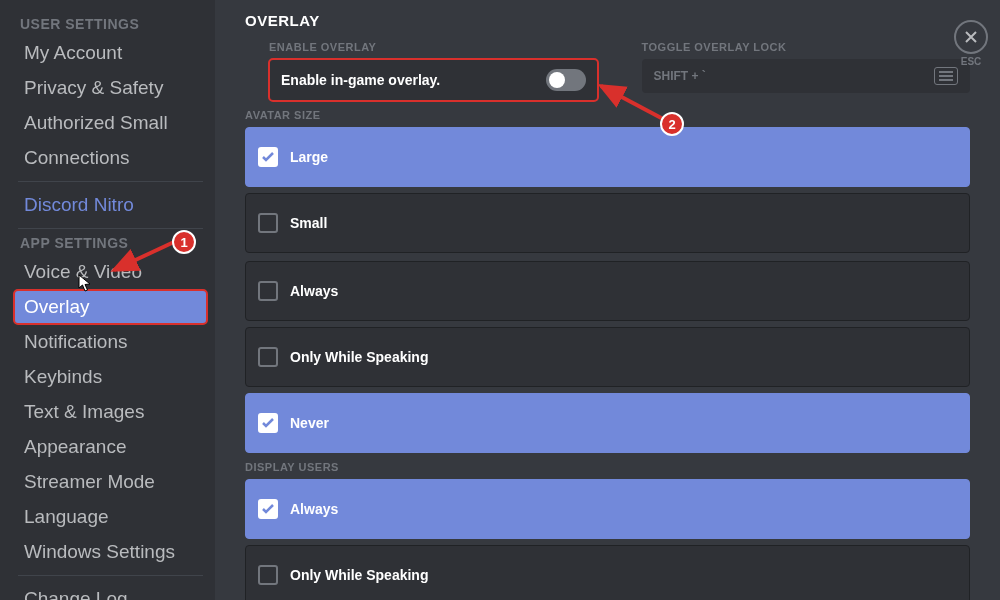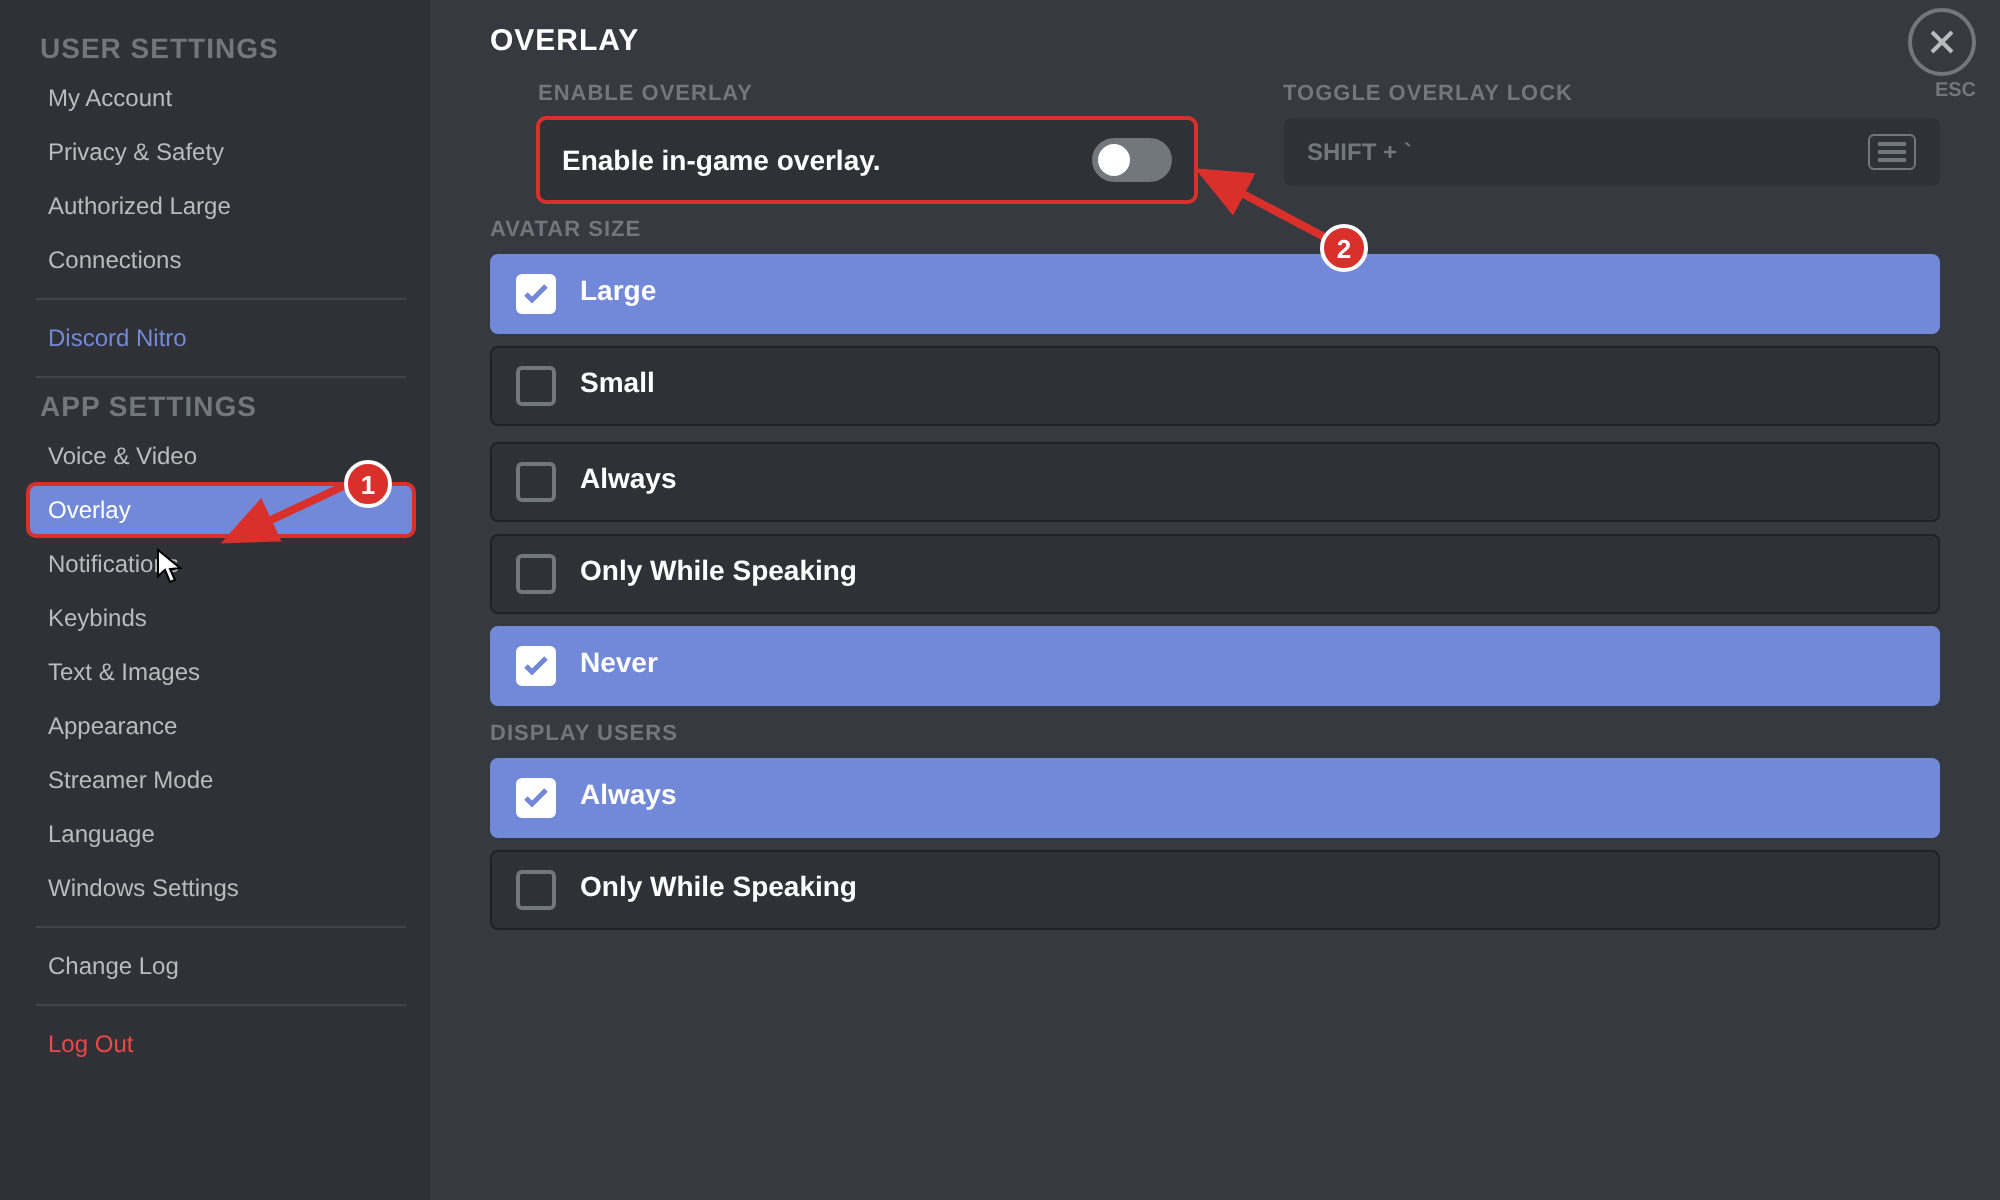--- a/index.html
+++ b/index.html
@@ -2,21 +2,21 @@
 <html><head>
 <meta charset="utf-8">
 <style>
 * { margin: 0; padding: 0; box-sizing: border-box; font-family: -apple-system, BlinkMacSystemFont, "Segoe UI", Helvetica, Arial, sans-serif; }
 body { background: #36393f; color: #dcddde; width: 1000px; height: 600px; overflow: hidden; position: relative; }
 .app { display: flex; height: 100%; }
 
 
 .sidebar { width: 215px; background: #2f3136; padding: 10px 8px 10px 14px; overflow-y: auto; }
 .section-heading { font-size: 14px; font-weight: 700; color: #72767d; letter-spacing: 0.5px; margin: 6px 0 4px 6px; text-transform: uppercase; }
-.side-item { padding: 6px 10px; font-size: 12px; color: #b9bbbe; border-radius: 4px; cursor: pointer; margin: 1px 0; }
+.side-item { padding: 6px 10px; font-size: 19px; color: #b9bbbe; border-radius: 4px; cursor: pointer; margin: 1px 0; }
 .side-item.active { background: #7289da; color: #fff; outline: 2px solid #d9302c; outline-offset: -1px; position: relative; }
 .nitro { color: #7289da; }
 .logout { color: #f04747; }
 .divider { height: 1px; background: #40444b; margin: 6px 4px; }
 
 
 .main { flex: 1; padding: 12px 30px 10px 30px; position: relative; overflow: hidden; }
 .page-title { font-size: 15px; font-weight: 700; color: #fff; letter-spacing: 0.5px; margin-bottom: 12px; }
 .row-top { display: flex; gap: 20px; margin-bottom: 8px; }
 .col { flex: 1; padding-left: 24px; }
@@ -28,49 +28,49 @@
 .toggle { width: 40px; height: 22px; background: #72767d; border-radius: 11px; position: relative; cursor: pointer; }
 .toggle .knob { width: 16px; height: 16px; background: #fff; border-radius: 50%; position: absolute; top: 3px; left: 3px; }
 
 .keybind-row { background: #2f3136; border-radius: 4px; padding: 8px 12px; display: flex; align-items: center; justify-content: space-between; }
 .keybind-text { font-size: 12px; color: #72767d; font-weight: 600; }
 .kbd-icon { width: 24px; height: 18px; border: 1px solid #72767d; border-radius: 3px; display: flex; align-items: center; justify-content: center; }
 .kbd-icon::before { content: ""; width: 14px; height: 2px; background: #72767d; box-shadow: 0 -4px 0 #72767d, 0 4px 0 #72767d; }
 
 
 .group { margin-top: 8px; }
-.opt { background: #2f3136; border: 1px solid #202225; border-radius: 4px; padding: 9px 12px; display: flex; align-items: flex-start; gap: 12px; margin-bottom: 6px; cursor: pointer; }
+.opt { background: #2f3136; border: 1px solid #202225; border-radius: 4px; padding: 19px 12px; display: flex; align-items: center; gap: 12px; margin-bottom: 6px; cursor: pointer; }
 .opt.selected { background: #7289da; border-color: #7289da; }
 .opt .box { width: 20px; height: 20px; border: 2px solid #72767d; border-radius: 3px; display: flex; align-items: center; justify-content: center; flex-shrink: 0; }
 .opt.selected .box { border-color: #fff; background: #fff; }
 .opt .check { display: none; }
 .opt.selected .check { display: block; }
 .opt-label { font-size: 14px; font-weight: 600; color: #fff; }
 
 
-.close-wrap { position: absolute; top: 4px; right: 12px; text-align: right; }
+.close-wrap { position: absolute; top: 20px; right: 12px; text-align: center; }
 .close-btn { width: 34px; height: 34px; border: 2px solid #72767d; border-radius: 50%; display: flex; align-items: center; justify-content: center; cursor: pointer; margin-bottom: 2px; }
 .close-btn svg { stroke: #b9bbbe; }
 .esc-label { font-size: 10px; color: #72767d; font-weight: 600; }
 
 
 .anno-badge { position: absolute; width: 24px; height: 24px; background: #d9302c; border: 2px solid #fff; border-radius: 50%; color: #fff; font-size: 13px; font-weight: 700; display: flex; align-items: center; justify-content: center; z-index: 50; }
 .anno-arrow { position: absolute; z-index: 49; pointer-events: none; }
 .cursor-icon { position: absolute; z-index: 51; }
 </style>
 </head>
 <body>
 
 <div class="app">
 
   <div class="sidebar">
     <div class="section-heading">USER SETTINGS</div>
     <div class="side-item">My Account</div>
     <div class="side-item">Privacy &amp; Safety</div>
-    <div class="side-item">Authorized Large</div>
+    <div class="side-item">Authorized Small</div>
     <div class="side-item">Connections</div>
     <div class="divider"></div>
     <div class="side-item nitro">Discord Nitro</div>
     <div class="divider"></div>
     <div class="section-heading">APP SETTINGS</div>
     <div class="side-item">Voice &amp; Video</div>
     <div class="side-item active">Overlay</div>
     <div class="side-item">Notifications</div>
     <div class="side-item">Keybinds</div>
     <div class="side-item">Text &amp; Images</div>

